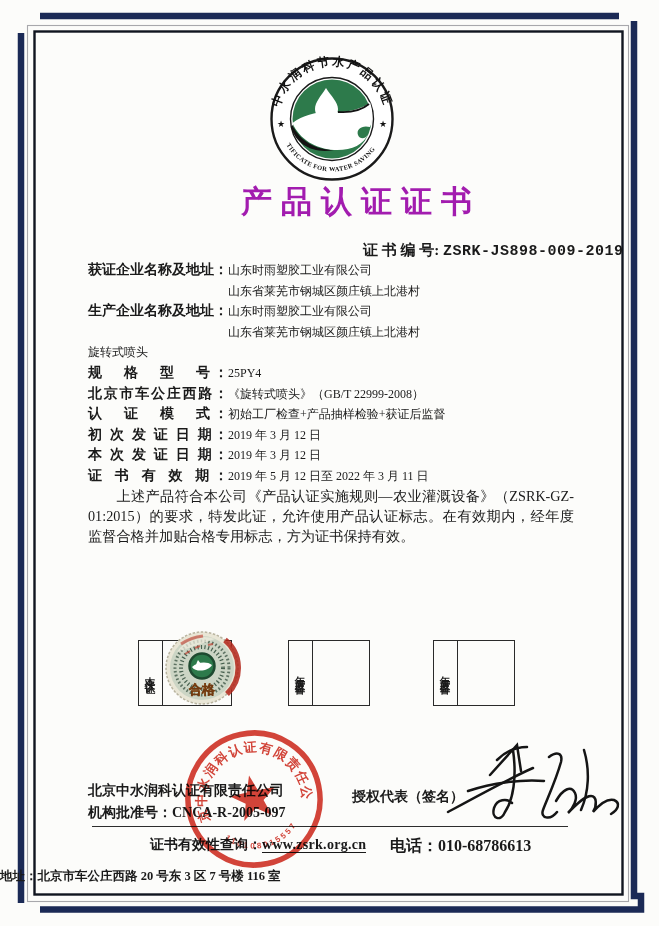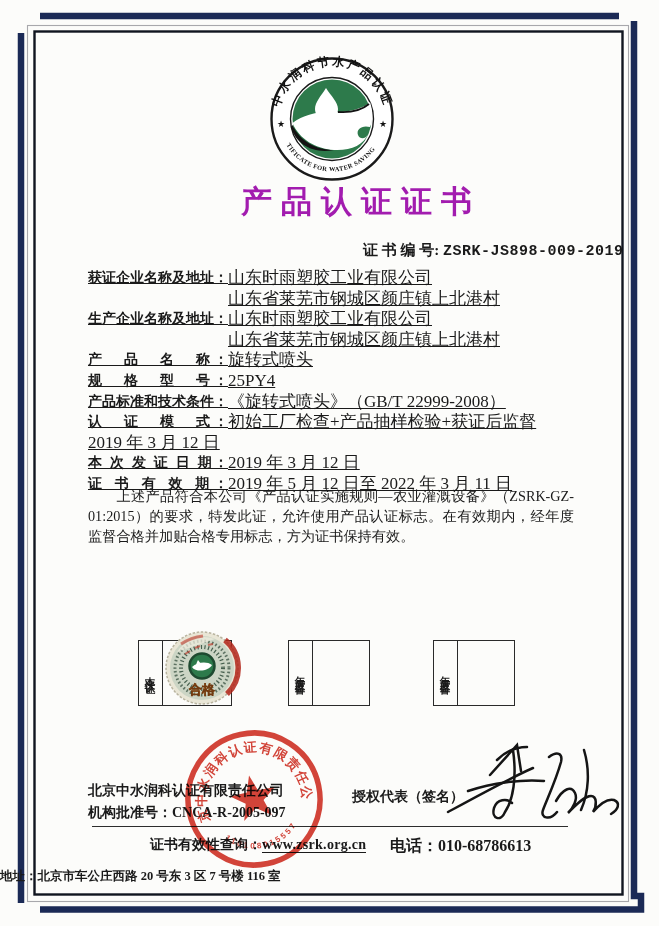--- a/index.html
+++ b/index.html
@@ -14,27 +14,27 @@
   
   .title{
     left:0;top:181px;width:100%;text-align:center;
     font-size:31px;font-weight:700;letter-spacing:9px;color:#a21caf;
     text-indent:9px;
     padding-left:27px;
   }
   .certno{left:348px;top:224px;font-size:15px;font-weight:700;white-space:pre;}
   .certno .num{letter-spacing:.5px;font-family:Liberation Mono, monospace;}
   
-  .fields{left:88px;top:268px;width:492px;font-size:14px;line-height:20.6px;text-decoration:underline;}
+  .fields{left:88px;top:260px;width:492px;font-size:14px;line-height:20.6px;}
   .row{display:flex;}
   .lbl{
     flex:0 0 140px;font-weight:700;white-space:normal;
     text-align:justify;text-align-last:justify;
   }
-  .val{flex:1;font-size:17px;white-space:pre-wrap;}
+  .val{flex:1;font-size:12px;white-space:pre-wrap;}
   .row.cont .val{margin-left:140px;}
   
   .statement{
     left:88px;top:487px;width:486px;font-size:14.2px;line-height:19.8px;
     text-align:justify;text-indent:2em;
   }
   
   .svbox{top:640px;height:64px;border:1.3px solid #2a2a2a;display:flex;background:transparent;}
   .svbox .cell{width:23px;border-right:1.3px solid #2a2a2a;display:flex;}
   .vlabel{
@@ -116,36 +116,36 @@
       <span class="val">山东省莱芜市钢城区颜庄镇上北港村</span>
     </div>
     <div class="row">
       <span class="lbl">生产企业名称及地址：</span>
       <span class="val">山东时雨塑胶工业有限公司</span>
     </div>
     <div class="row cont">
       <span class="val">山东省莱芜市钢城区颜庄镇上北港村</span>
     </div>
     <div class="row">
-      <span class="lbl">产　品　名　称：</span>
       <span class="val">旋转式喷头</span>
     </div>
     <div class="row">
       <span class="lbl">规　格　型　号：</span>
       <span class="val">25PY4</span>
     </div>
     <div class="row">
-      <span class="lbl">产品标准和技术条件：</span>
+      <span class="lbl">北京市车公庄西路：</span>
       <span class="val">《旋转式喷头》（GB/T 22999-2008）</span>
     </div>
     <div class="row">
       <span class="lbl">认　证　模　式：</span>
       <span class="val">初始工厂检查+产品抽样检验+获证后监督</span>
     </div>
     <div class="row">
+      <span class="lbl">初 次 发 证 日 期：</span>
       <span class="val">2019 年 3 月 12 日</span>
     </div>
     <div class="row">
       <span class="lbl">本 次 发 证 日 期：</span>
       <span class="val">2019 年 3 月 12 日</span>
     </div>
     <div class="row">
       <span class="lbl">证  书  有  效  期：</span>
       <span class="val">2019 年 5 月 12 日至 2022 年 3 月 11 日</span>
     </div>

